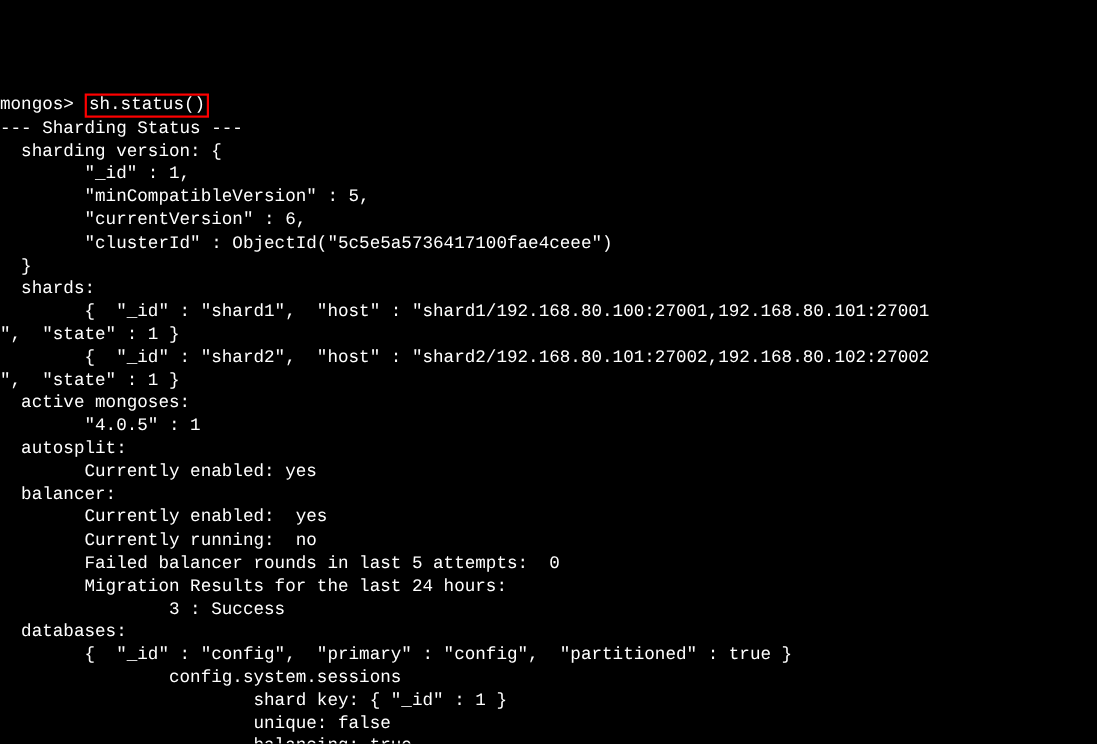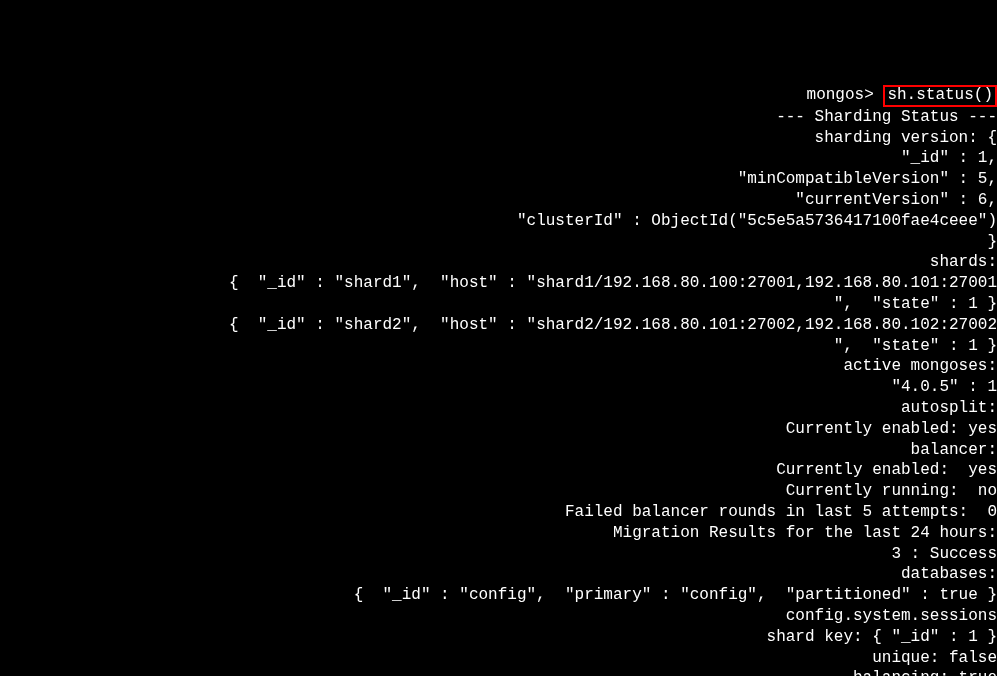--- a/index.html
+++ b/index.html
@@ -26,21 +26,20 @@
       display: inline;
     }
     .highlight-box {
       border: 2px solid #ff0000;
       padding: 0 2px;
       display: inline-block;
       line-height: 1.1;
     }
     .line {
       display: block;
-      text-align: right;
     }
   </style>
 </head>
 <body>
 
 
 
 <div class="terminal"><span class="line"><span class="prompt">mongos&gt; </span><span class="highlight-box"><span>sh.status()</span></span></span><span class="line">--- Sharding Status ---</span><span class="line">  sharding version: {</span><span class="line">        "_id" : 1,</span><span class="line">        "minCompatibleVersion" : 5,</span><span class="line">        "currentVersion" : 6,</span><span class="line">        "clusterId" : ObjectId("5c5e5a5736417100fae4ceee")</span><span class="line">  }</span><span class="line">  shards:</span><span class="line">        {  "_id" : "shard1",  "host" : "shard1/192.168.80.100:27001,192.168.80.101:27001</span><span class="line">",  "state" : 1 }</span><span class="line">        {  "_id" : "shard2",  "host" : "shard2/192.168.80.101:27002,192.168.80.102:27002</span><span class="line">",  "state" : 1 }</span><span class="line">  active mongoses:</span><span class="line">        "4.0.5" : 1</span><span class="line">  autosplit:</span><span class="line">        Currently enabled: yes</span><span class="line">  balancer:</span><span class="line">        Currently enabled:  yes</span><span class="line">        Currently running:  no</span><span class="line">        Failed balancer rounds in last 5 attempts:  0</span><span class="line">        Migration Results for the last 24 hours:</span><span class="line">                3 : Success</span><span class="line">  databases:</span><span class="line">        {  "_id" : "config",  "primary" : "config",  "partitioned" : true }</span><span class="line">                config.system.sessions</span><span class="line">                        shard key: { "_id" : 1 }</span><span class="line">                        unique: false</span><span class="line">                        balancing: true</span></div>
 
 

